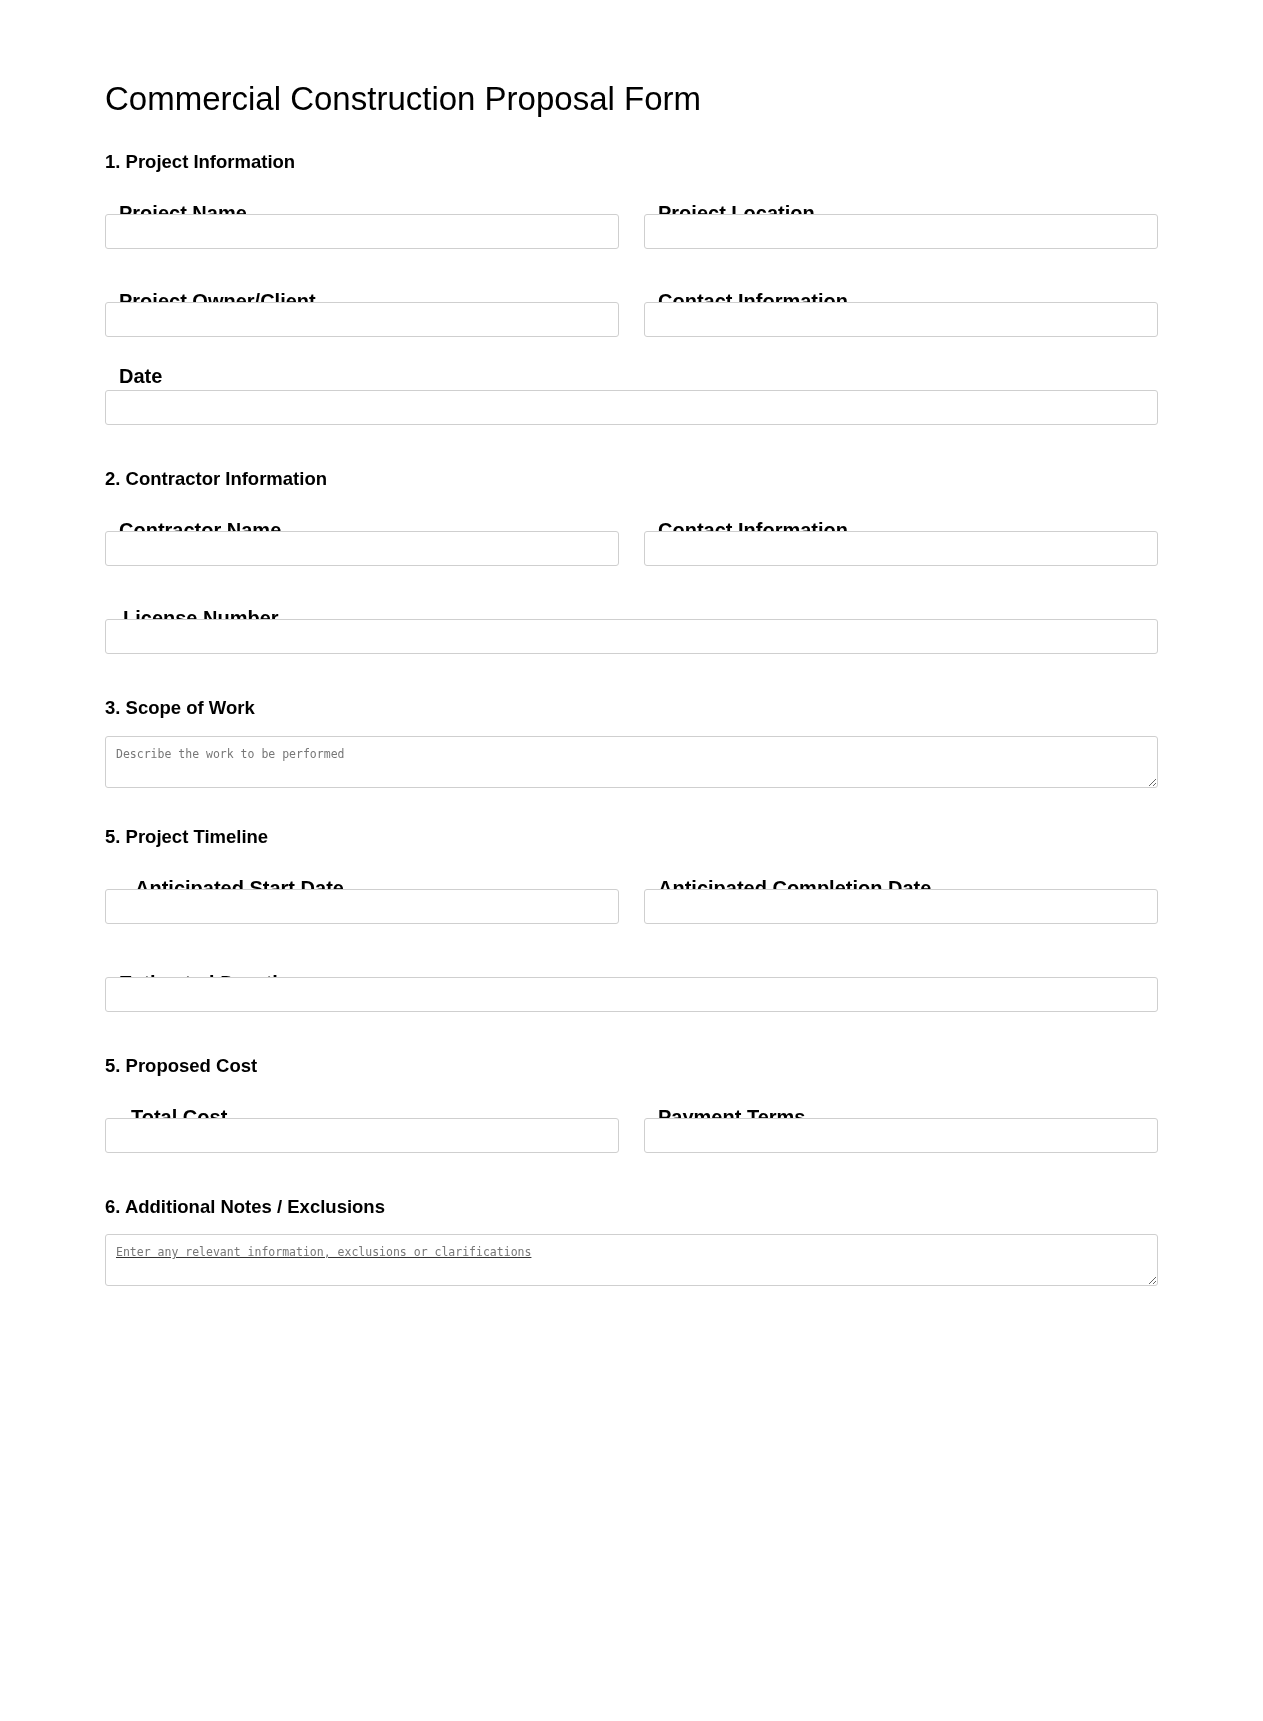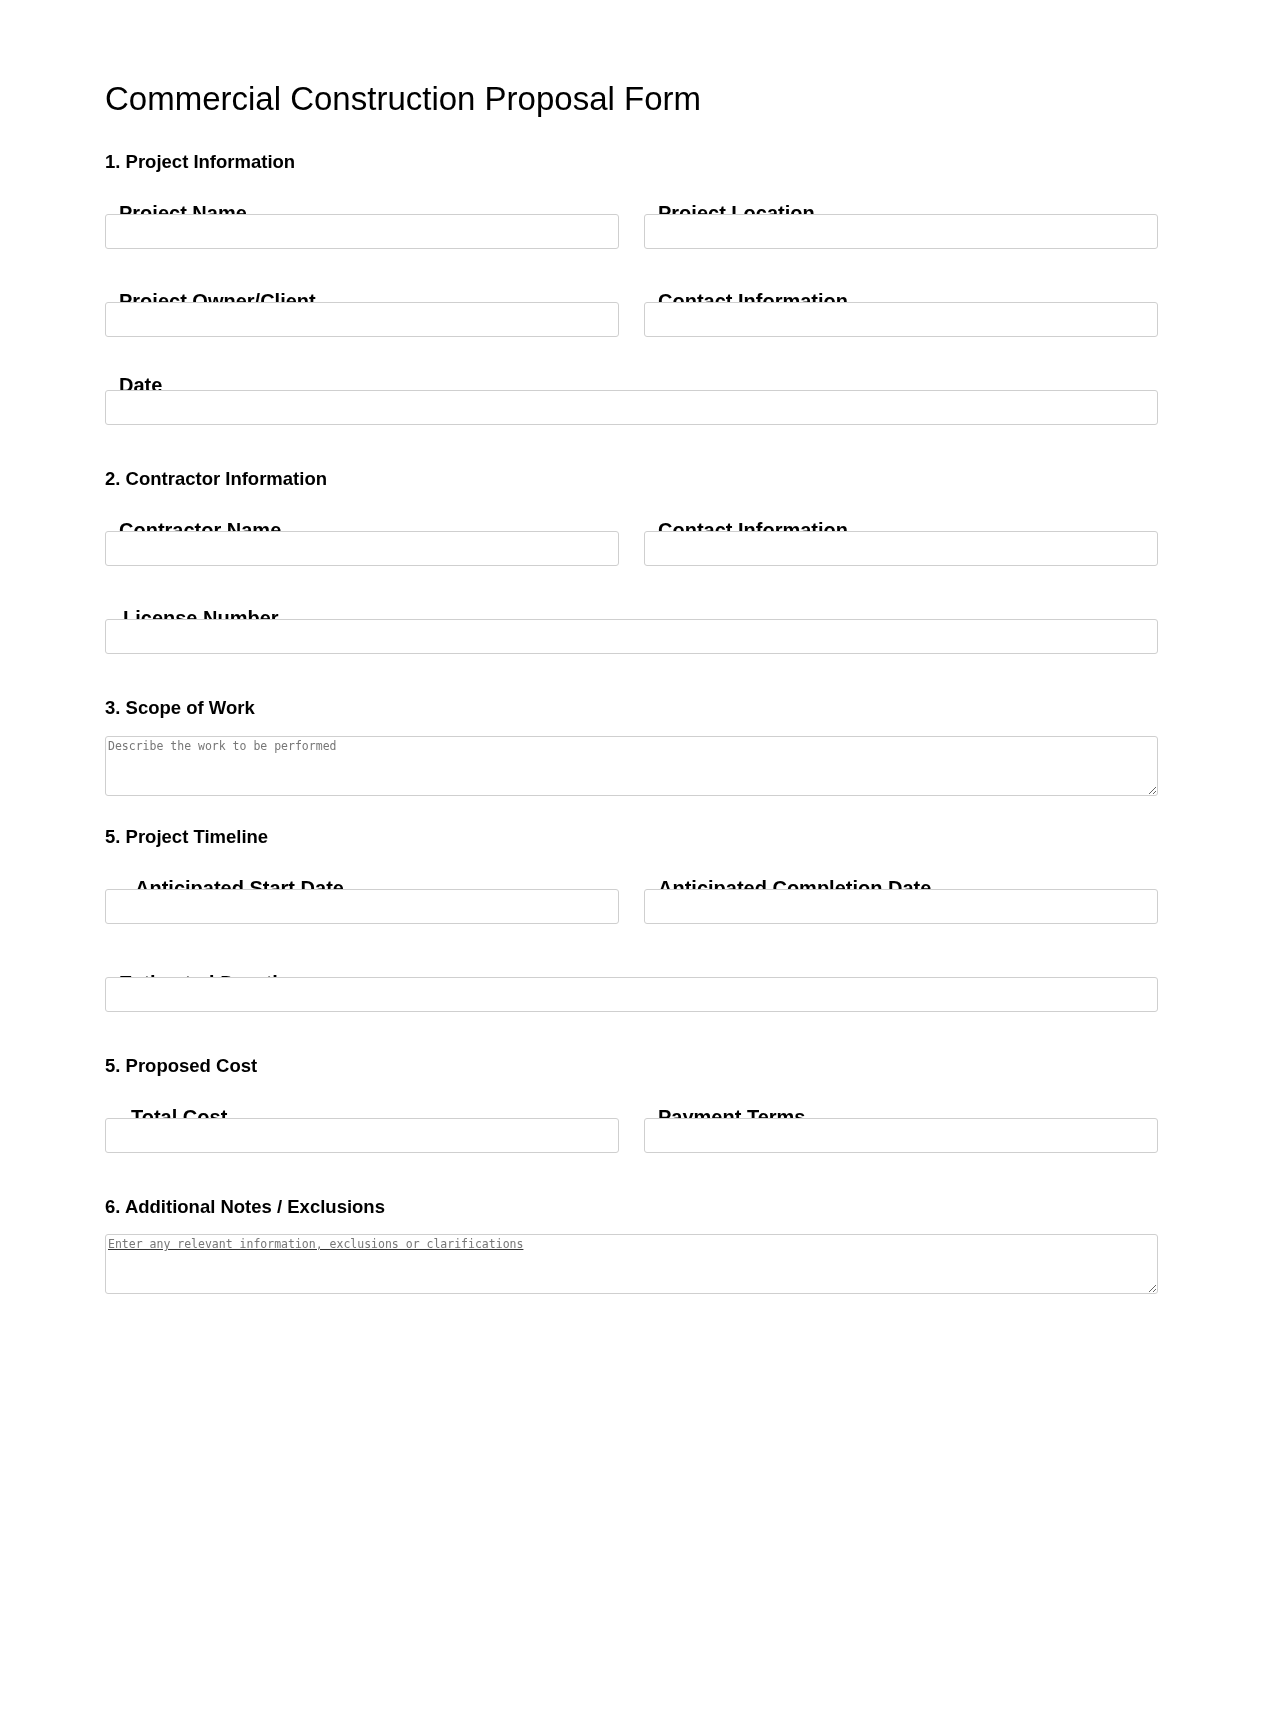--- a/index.html
+++ b/index.html
@@ -5,41 +5,41 @@
   html, body { margin: 0; padding: 0; background: #ffffff; }
   body { width: 1263px; height: 1721px; position: relative; font-family: "Liberation Sans", sans-serif; color: #000; }
   .form { position: absolute; left: 105px; top: 0; width: 1053px; }
   h1.title { position: absolute; left: 0; top: 80px; margin: 0; font-size: 33px; font-weight: normal; white-space: nowrap; }
   h2.sec { position: absolute; left: 0; margin: 0; font-size: 18.5px; font-weight: bold; white-space: nowrap; text-align: center; }
   label.lbl { position: absolute; margin: 14px; font-size: 20px; white-space: nowrap; font-weight: bold; }
   .inp { position: absolute; height: 35px; box-sizing: border-box; border: 1px solid #cfcfcf; border-radius: 3px; background: #fff; padding: 0 10px; font-family: "Liberation Sans", sans-serif; font-size: 16px; outline: none; margin: 0; }
   .half-l { left: 0; width: 514px; }
   .half-r { left: 539px; width: 514px; }
   .full { left: 0; width: 1053px; }
-  .ta { position: absolute; left: 0; width: 1053px; height: 60px; box-sizing: border-box; border: 1px solid #cfcfcf; border-radius: 3px; padding: 2px; font-family: "DejaVu Sans Mono", monospace; font-size: 11.5px; color: #333; resize: vertical; margin: 0; }
+  .ta { position: absolute; left: 0; width: 1053px; height: 52px; box-sizing: border-box; border: 1px solid #cfcfcf; border-radius: 3px; padding: 10px; font-family: "DejaVu Sans Mono", monospace; font-size: 11.5px; color: #333; resize: vertical; margin: 0; }
   .ta::placeholder { color: #777; }
 </style>
 </head>
 <body>
 
 <div class="form">
   <h1 class="title">Commercial Construction Proposal Form</h1>
 
   <h2 class="sec" style="top:151px">1. Project Information</h2>
   <label class="lbl" style="left:0;top:188px">Project Name</label>
   <input class="inp half-l" style="top: 214px;" type="text" value="">
   <label class="lbl" style="left:539px;top:188px">Project Location</label>
   <input class="inp half-r" style="top: 214px;" type="text" value="">
 
   <label class="lbl" style="left:0;top:276px">Project Owner/Client</label>
   <input class="inp half-l" style="top: 302px;" type="text" value="">
   <label class="lbl" style="left:539px;top:276px">Contact Information</label>
   <input class="inp half-r" style="top: 302px;" type="text" value="">
 
-  <label class="lbl" style="left:0;top:360px">Date</label>
+  <label class="lbl" style="left:0;top:351px">Date</label>
   <input class="inp full" style="top: 390px;" type="text" value="">
 
   <h2 class="sec" style="top:468px">2. Contractor Information</h2>
   <label class="lbl" style="left:0;top:505px">Contractor Name</label>
   <input class="inp half-l" style="top: 531px;" type="text" value="">
   <label class="lbl" style="left:539px;top:505px">Contact Information</label>
   <input class="inp half-r" style="top: 531px;" type="text" value="">
 
   <label class="lbl" style="left:4px;top:593px">License Number</label>
   <input class="inp full" style="top: 619px;" type="text" value="">

